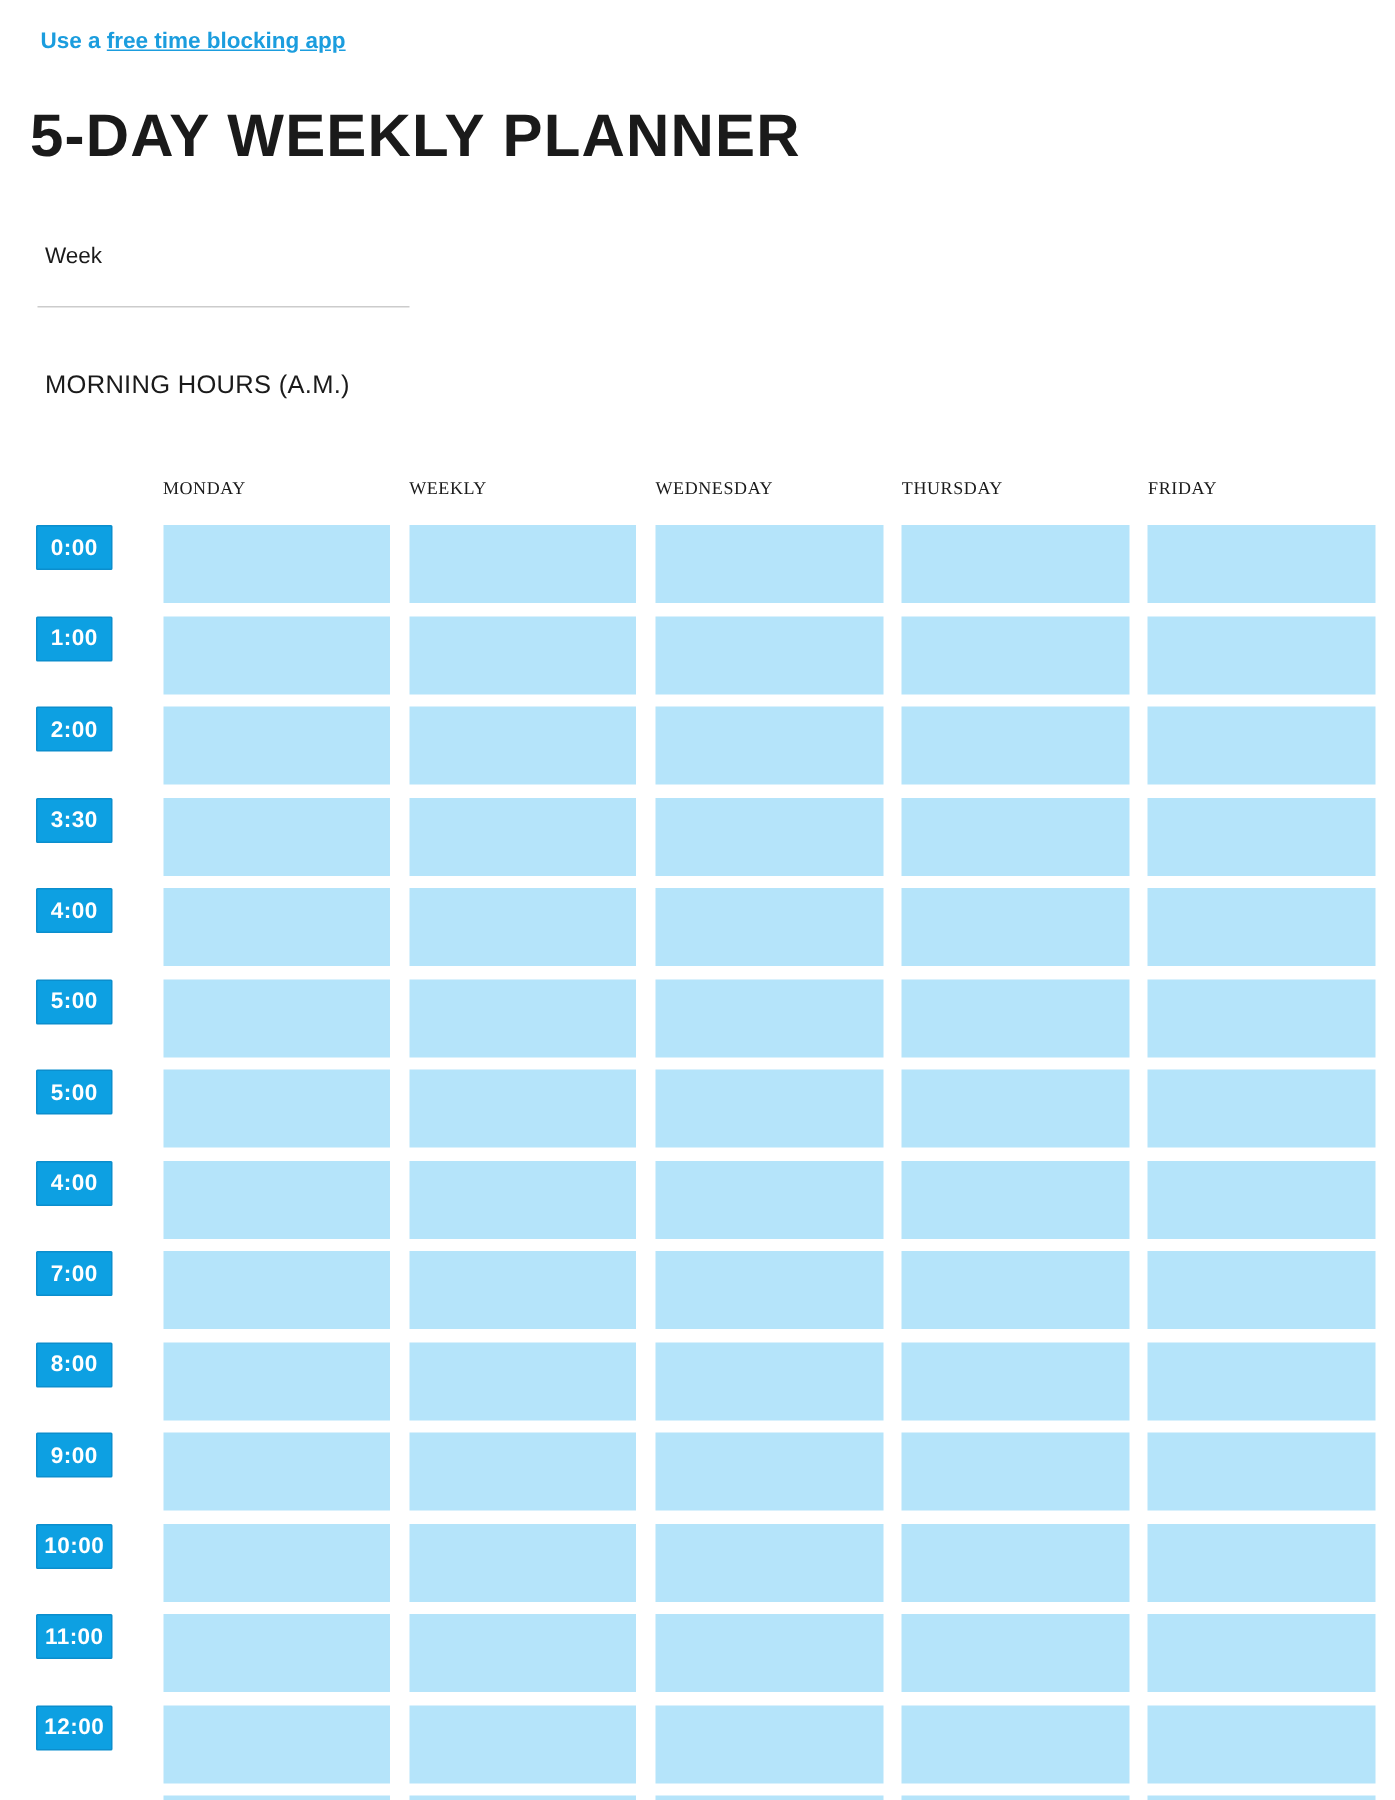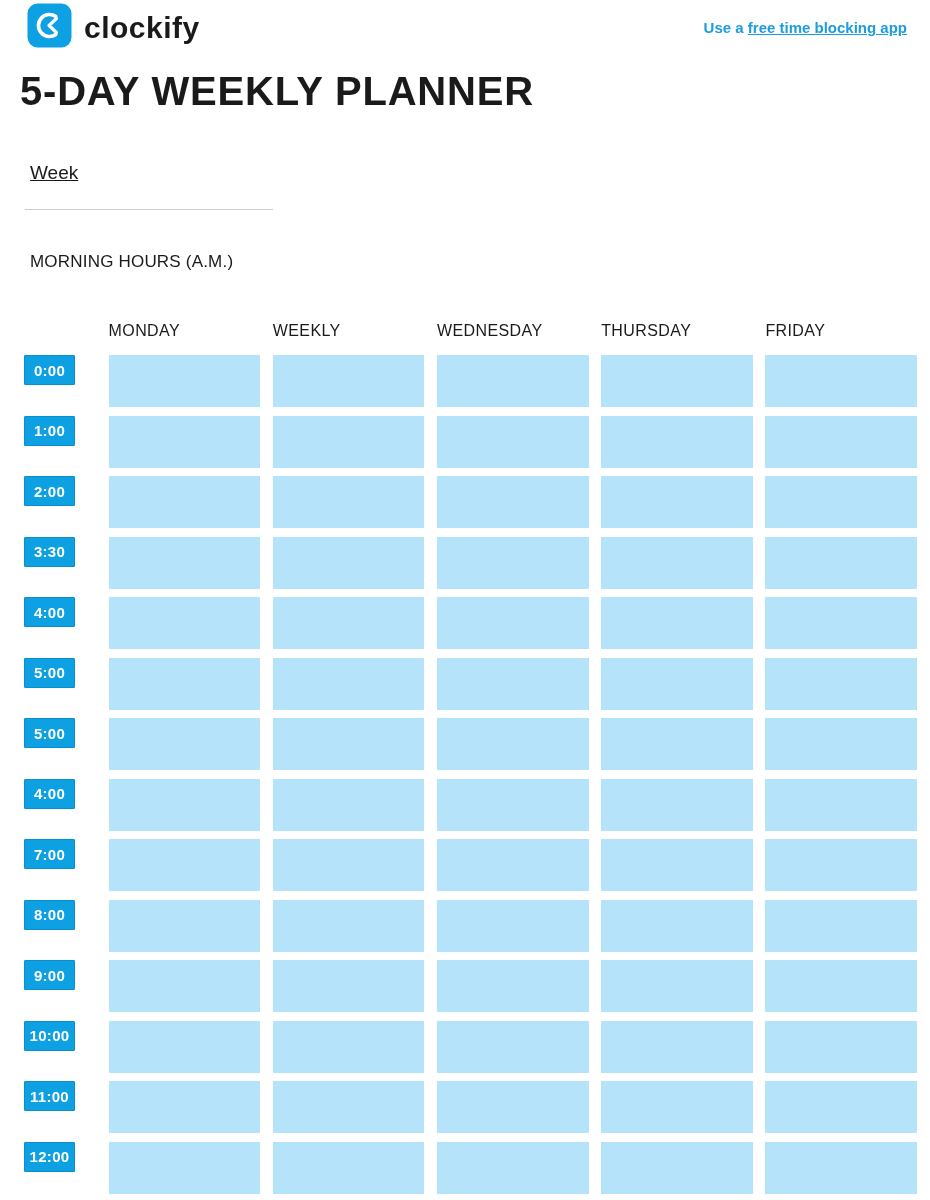--- a/index.html
+++ b/index.html
@@ -27,64 +27,54 @@
   .logo-badge{fill:var(--brand-blue);}
   .logo-text{font-size:30px;font-weight:700;letter-spacing:.5px;line-height:45px;}
   .toplink{margin-top:16px;font-size:15px;font-weight:700;color:var(--link-blue);white-space:nowrap;}
   .toplink a{color:var(--link-blue);text-decoration:underline;cursor:pointer;}
   
   h1.title{
     margin:22px 0 0 20px;font-size:40px;line-height:1.05;font-weight:700;
     letter-spacing:.8px;color:var(--text-dark);
   }
   .week-field{margin:50px 0 0 25px;width:248px;}
-  .week-label{display:block;font-size:19px;padding-left:5px;color:var(--text-dark);text-decoration:underline;}
+  .week-label{display:block;font-size:15px;padding-left:5px;color:var(--text-dark);}
   .week-line{
     display:block;width:248px;height:24px;margin-top:2px;
     border:none;border-bottom:1px solid var(--line-gray);
     background:transparent;outline:none;font-size:15px;padding:0 5px;
   }
   .section-heading{margin:42px 0 0 30px;font-size:17px;font-weight:400;letter-spacing:.2px;}
   .section-heading b{font-weight:400;}
   
   .planner-cols{
     display:grid;
     grid-template-columns:72px repeat(5,1fr);
     column-gap:12.6px;
     width:893px;
     margin-left:24px;
   }
   #day-header-row{margin-top:48px;margin-bottom:14px;}
-  .day-header{font-size:16px;letter-spacing:.4px;color:var(--text-dark);line-height:21px;}
+  .day-header{font-size:12px;letter-spacing:.4px;color:var(--text-dark);line-height:21px;font-family:Liberation Serif, serif;}
   #planner-rows{grid-auto-rows:52px;row-gap:8.5px;}
   .time-chip{
     width:51px;height:30px;align-self:start;
     background:var(--brand-blue);
     border:1.5px solid var(--brand-blue-border);
     border-radius:1px;
     color:#ffffff;font-size:15px;font-weight:700;letter-spacing:.3px;
     display:flex;align-items:center;justify-content:center;
   }
   .time-chip.ghost{visibility:hidden;}
   .cell{background:var(--cell-blue);height:52px;}
 </style>
 </head>
 <body>
 
 <div class="topbar">
-  <a class="logo">
-    <span>
-      <svg width="45" height="45" viewBox="0 0 45 45" aria-hidden="true">
-        <rect class="logo-badge" x="0.5" y="0.5" width="44" height="44" rx="10"></rect>
-        <path d="M28.8 13.5 A11 11 0 1 0 28.8 31.5" stroke="#ffffff" stroke-width="3.6" fill="none" stroke-linecap="round"></path>
-        <path d="M29.5 15.5 L22 22.5 L29.5 29.5" stroke="#ffffff" stroke-width="3.2" fill="none" stroke-linecap="round" stroke-linejoin="round"></path>
-      </svg>
-    </span>
-    <span class="logo-text">clockify</span>
-  </a>
   <div class="toplink"><span>Use a </span><a>free time blocking app</a></div>
 </div>
 
 <h1 class="title">5-DAY WEEKLY PLANNER</h1>
 
 <div class="week-field">
   <label class="week-label">Week</label>
   <input class="week-line" type="text" placeholder="" style="">
 </div>
 

